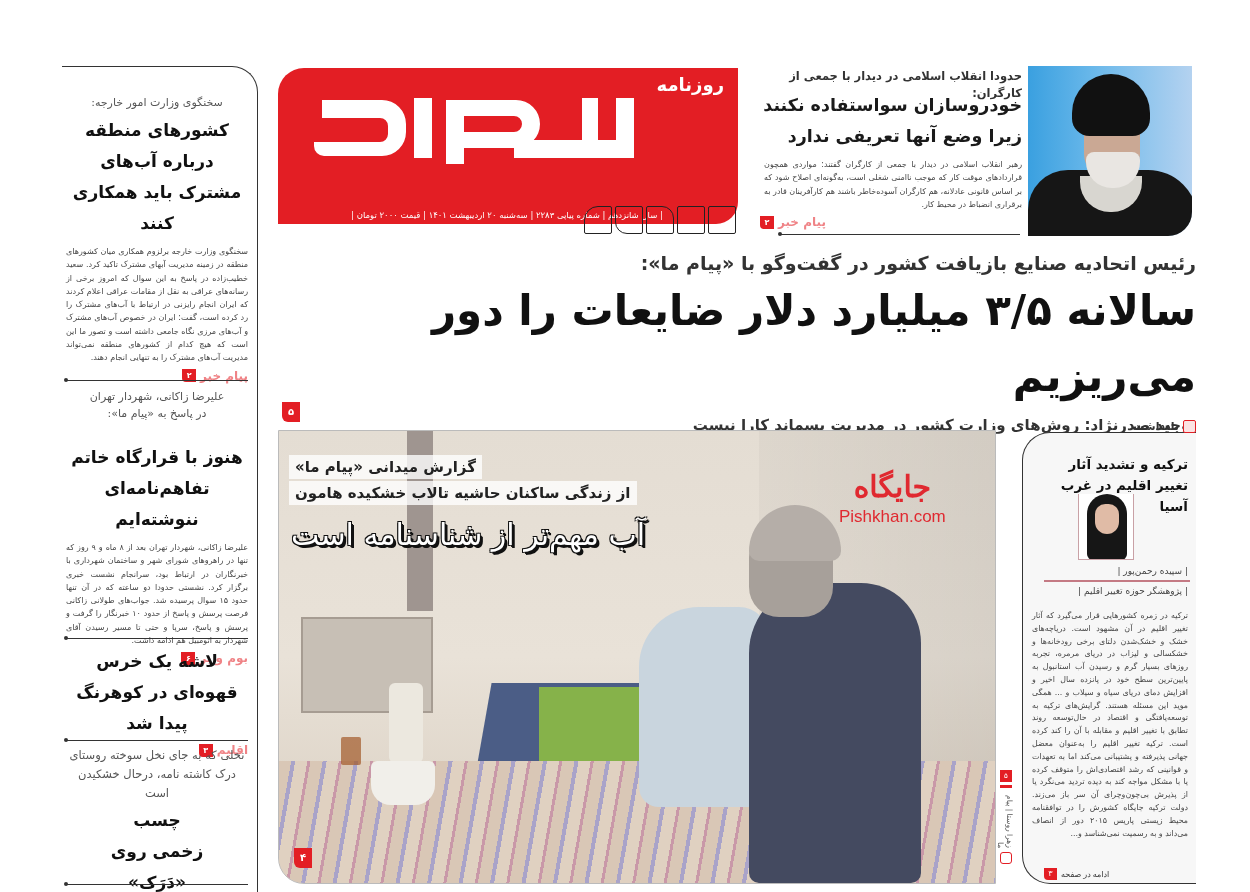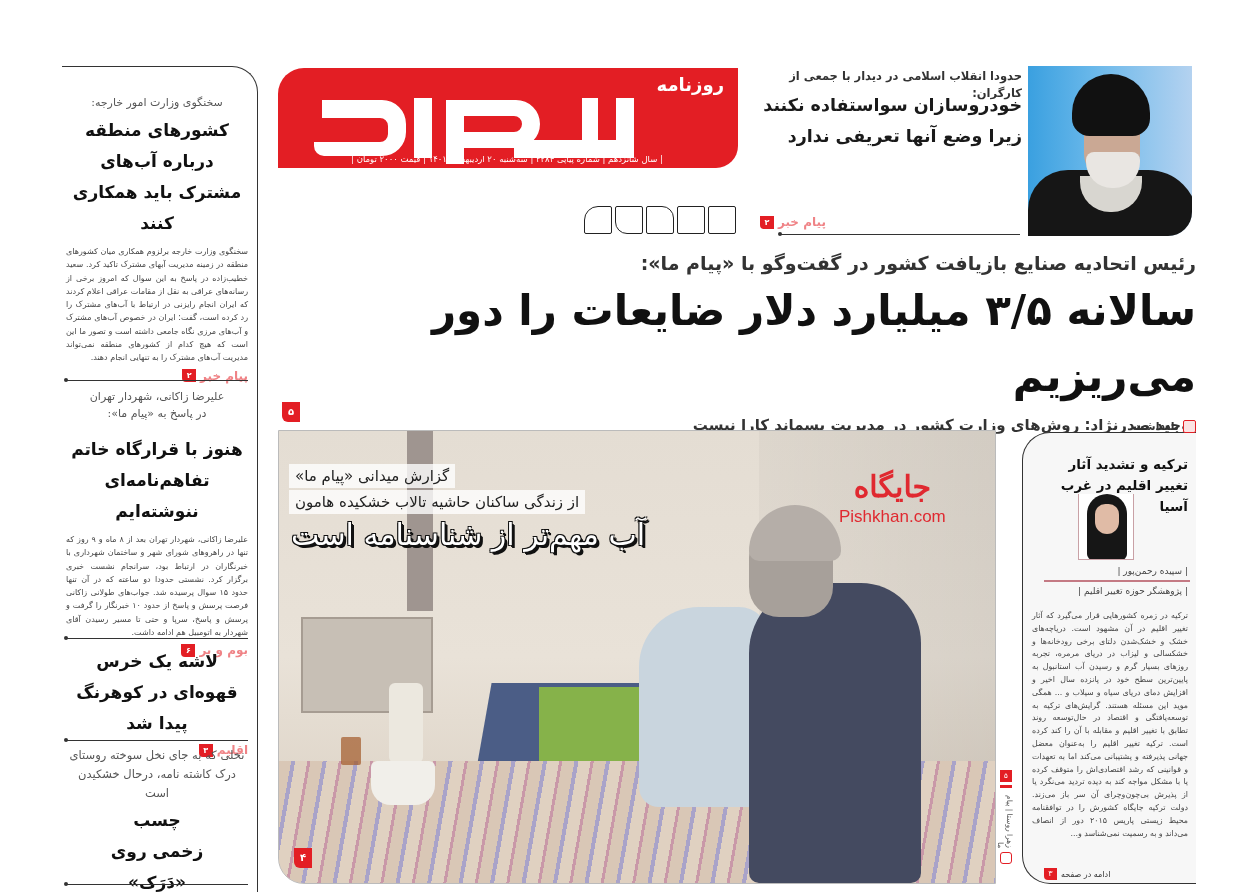--- a/index.html
+++ b/index.html
@@ -18,21 +18,21 @@
   .headline-sm { font-family: "DejaVu Sans", sans-serif; font-weight: bold; font-size: 17px; line-height: 31px; color: #111; }
   .body-text { font-size: 8px; line-height: 13.3px; color: #444; text-align: justify; }
   .tag { display: flex; align-items: center; gap: 4px; justify-content: flex-end; direction: ltr; margin-top: 4px; }
   .tag .num { width: 14px; height: 13px; background: #e31e24; color: #fff; font-size: 8px; font-weight: bold;
     text-align: center; line-height: 13px; border-bottom-left-radius: 4px; }
   .tag .name { font-size: 12px; font-weight: bold; color: #e31e24; opacity: 0.55; }
   .rule { position: absolute; left: 4px; width: 182px; height: 0; border-top: 1.5px solid #333; }
   .rule::before { content: ""; position: absolute; left: -2px; top: -3px; width: 4px; height: 4px; border-radius: 50%; background: #333; }
 
   
-  #masthead { left: 278px; top: 68px; width: 460px; height: 100px; background: #e31e24;
+  #masthead { left: 278px; top: 68px; width: 460px; height: 156px; background: #e31e24;
     border-radius: 0 0 0 0; border-bottom-left-radius: 0; border-top-left-radius: 26px; border-bottom-right-radius: 22px; }
   #masthead .roznameh { position: absolute; right: 14px; top: 6px; font-size: 18px; font-weight: bold; color: #fff; }
   #masthead .logo { position: absolute; left: 8px; top: 10px; width: 410px; height: 100px; }
   #masthead .issue-line { position: absolute; left: 8px; right: 10px; bottom: 4px; font-size: 8.5px; color: #fff;
     text-align: center; white-space: nowrap; }
   #url-bar { left: 278px; top: 204px; width: 462px; height: 34px; }
   #url-bar .url-lines { position: absolute; left: 0; top: 3px; width: 300px; height: 27px;
     border-top: 1px solid #555; border-bottom: 1px solid #555; }
   #url-bar .url { position: absolute; left: 8px; top: 6px; direction: ltr; font-size: 12px; letter-spacing: 10.5px; color: #333; font-family: "DejaVu Sans Mono", monospace; }
   #url-bar .boxes { position: absolute; right: 4px; top: 2px; display: flex; gap: 3px; direction: ltr; }
@@ -76,21 +76,21 @@
     background: repeating-linear-gradient(100deg, #d9c7b6 0 12px, #a9a3c9 12px 16px, #e0d1c1 16px 28px, #c998a8 28px 31px); }
   #feature .man-coat { position: absolute; left: 470px; top: 152px; width: 172px; height: 300px; background: #444a60; border-radius: 70px 60px 10px 10px; }
   #feature .man-knee { position: absolute; left: 360px; top: 176px; width: 130px; height: 200px; background: #c9d5de; border-radius: 60px 30px 20px 20px; }
   #feature .man-head { position: absolute; left: 470px; top: 86px; width: 84px; height: 100px; background: #a7a09a; border-radius: 40px 40px 30px 30px; }
   #feature .man-hat { position: absolute; left: 470px; top: 74px; width: 92px; height: 56px; background: #b5aea8; border-radius: 46px 46px 10px 10px; }
   #feature .thermos { position: absolute; left: 110px; top: 252px; width: 34px; height: 80px; background: #ece8df; border-radius: 6px; }
   #feature .bowl { position: absolute; left: 92px; top: 330px; width: 64px; height: 44px; background: #f1efea; border-radius: 6px 6px 20px 20px; }
   #feature .glass { position: absolute; left: 62px; top: 306px; width: 20px; height: 28px; background: #a35a2a; opacity: 0.7; border-radius: 2px; }
 
   #feature .caption-box { position: absolute; top: 24px; left: 10px; text-align: left; direction: rtl; }
-  #feature .caption-box .cap { display: inline-block; background: rgba(255,255,255,0.78); font-size: 15px; font-weight: normal; color: #222; padding: 1px 6px; line-height: 22px; margin-top: 9px; }
+  #feature .caption-box .cap { display: inline-block; background: rgba(255,255,255,0.78); font-size: 15px; font-weight: bold; color: #222; padding: 1px 6px; line-height: 22px; }
   #feature .caption-box .row1 { position: absolute; left: 0; top: 0; white-space: nowrap; }
   #feature .caption-box .row2 { position: absolute; left: 0; top: 26px; white-space: nowrap; }
   #feature .feature-title { position: absolute; left: 12px; top: 86px; font-size: 30px; font-weight: normal; color: #fff;
     text-shadow: 2px 2px 0 #111, -1px -1px 0 #111, 1px -1px 0 #111, -1px 1px 0 #111, 3px 3px 0 #111; white-space: nowrap; }
   #feature .watermark { position: absolute; left: 560px; top: 36px; text-align: center; color: #e02930; }
   #feature .watermark .fa { font-size: 30px; font-family: "DejaVu Serif", serif; font-weight: bold; line-height: 40px; }
   #feature .watermark .en { font-size: 17px; font-family: "Liberation Sans", sans-serif; direction: ltr; }
   #page4 { left: 294px; top: 848px; width: 18px; height: 20px; background: #e31e24; color: #fff; font-size: 10px; font-weight: bold;
     text-align: center; line-height: 20px; border-bottom-left-radius: 6px; }
   #photo-credit { left: 998px; top: 770px; width: 16px; height: 110px; }
@@ -109,21 +109,21 @@
   #opinion .headline { position: absolute; right: 8px; top: 34px; width: 150px; text-align: right; font-size: 13.5px; font-weight: bold; line-height: 21px; color: #111; }
   #opinion .author-photo { position: absolute; left: 56px; top: 74px; width: 56px; height: 66px; overflow: hidden; background: #fff; border: 1px solid #c9a1a6; border-top: none; }
   #opinion .author-photo .hijab { position: absolute; left: 8px; top: 0; width: 40px; height: 66px; background: #161616; border-radius: 20px 20px 6px 6px; }
   #opinion .author-photo .face { position: absolute; left: 16px; top: 10px; width: 24px; height: 30px; background: #e0bba6; border-radius: 12px 12px 14px 14px; }
   #opinion .author-name { position: absolute; right: 8px; top: 146px; font-size: 9px; color: #444; }
   #opinion .name-rule { position: absolute; left: 22px; top: 160px; width: 146px; height: 1.5px; background: #c47a84; }
   #opinion .author-role { position: absolute; right: 8px; top: 166px; font-size: 9px; color: #444; }
   #opinion .body-text { position: absolute; right: 8px; top: 190px; width: 156px; font-size: 7.9px; line-height: 12.8px; }
   #opinion .cont { position: absolute; left: 22px; top: 448px; display: flex; align-items: center; gap: 4px; direction: ltr; }
   #opinion .cont .num { width: 13px; height: 12px; background: #e31e24; color: #fff; font-size: 8px; text-align: center; line-height: 12px; border-bottom-left-radius: 4px; }
-  #opinion .cont .txt { font-size: 8px; color: #333; direction: rtl; }
+  #opinion .cont .txt { font-size: 8px; color: #333; direction: rtl; font-family: Liberation Serif, serif; }
 </style>
 </head>
 <body>
 
 <div id="left-col" class="abs">
   <div class="frame-top"></div>
   <div class="frame-right"></div>
 
   <div class="story" style="top:28px;">
     <div class="kicker">سخنگوی وزارت امور خارجه:</div>
@@ -131,21 +131,21 @@
     <div class="body-text" style="margin-top:6px;">سخنگوی وزارت خارجه برلزوم همکاری میان کشورهای منطقه در زمینه مدیریت آبهای مشترک تاکید کرد. سعید خطیب‌زاده در پاسخ به این سوال که امروز برخی از رسانه‌های عراقی به نقل از مقامات عراقی اعلام کردند که ایران انجام رایزنی در ارتباط با آب‌های مشترک را رد کرده است، گفت: ایران در خصوص آب‌های مشترک و آب‌های مرزی نگاه جامعی داشته است و تصور ما این است که هیچ کدام از کشورهای منطقه نمی‌تواند مدیریت آب‌های مشترک را به تنهایی انجام دهند.</div>
     <div class="tag">
       <span class="num">۲</span>
       <span class="name">پیام خبر</span>
     </div>
   </div>
   <div class="rule" style="top:314px;"></div>
 
   <div class="story" style="top:322px;">
     <div class="kicker" style="padding:0 18px;">علیرضا زاکانی، شهردار تهران در پاسخ به «پیام ما»:</div>
-    <div class="headline-sm" style="margin-top:12px;">هنوز با قرارگاه خاتم تفاهم‌نامه‌ای ننوشته‌ایم</div>
+    <div class="headline-sm" style="margin-top:20px;">هنوز با قرارگاه خاتم تفاهم‌نامه‌ای ننوشته‌ایم</div>
     <div class="body-text" style="margin-top:6px;">علیرضا زاکانی، شهردار تهران بعد از ۸ ماه و ۹ روز که تنها در راهروهای شورای شهر و ساختمان شهرداری با خبرنگاران در ارتباط بود، سرانجام نشست خبری برگزار کرد. نشستی حدودا دو ساعته که در آن تنها حدود ۱۵ سوال پرسیده شد. جواب‌های طولانی زاکانی فرصت پرسش و پاسخ از حدود ۱۰ خبرنگار را گرفت و پرسش و پاسخ، سرپا و حتی تا مسیر رسیدن آقای شهردار به اتومبیل هم ادامه داشت.</div>
     <div class="tag">
       <span class="num">۶</span>
       <span class="name">بوم و بر</span>
     </div>
   </div>
   <div class="rule" style="top:572px;"></div>
 
   <div class="story" style="top:580px;">
     <div class="headline-sm" style="padding:0 10px;">لاشه یک خرس قهوه‌ای در کوهرنگ پیدا شد</div>
@@ -184,20 +184,21 @@
     <div class="box r2"></div>
     <div class="box r3"></div>
     <div class="box"></div>
     <div class="box"></div>
   </div>
 </div>
 
 <div id="lead" class="abs">
   <div class="kicker">حدودا انقلاب اسلامی در دیدار با جمعی از کارگران:</div>
   <div class="headline">خودروسازان سواستفاده نکنند زیرا وضع آنها تعریفی ندارد</div>
+  <div class="body-text">رهبر انقلاب اسلامی در دیدار با جمعی از کارگران گفتند: مواردی همچون قراردادهای موقت کار که موجب ناامنی شغلی است، به‌گونه‌ای اصلاح شود که بر اساس قانونی عادلانه، هم کارگران آسوده‌خاطر باشند هم کارآفرینان قادر به برقراری انضباط در محیط کار.</div>
   <div class="tag">
     <span class="num">۲</span>
     <span class="name">پیام خبر</span>
   </div>
   <div class="rule"></div>
 </div>
 <div id="leader-photo" class="abs">
   <div class="robe"></div>
   <div class="scarf"></div>
   <div class="face"></div>

